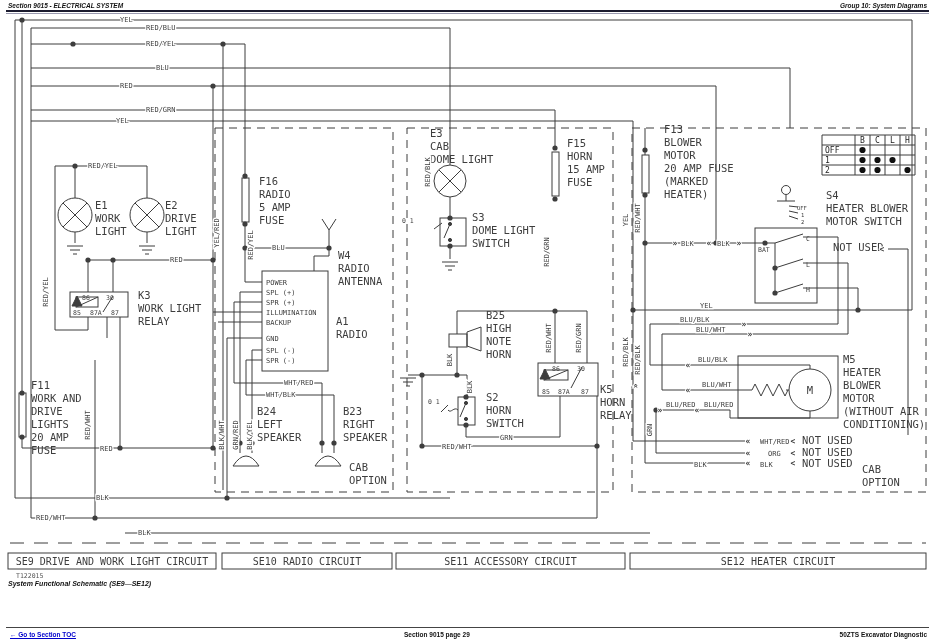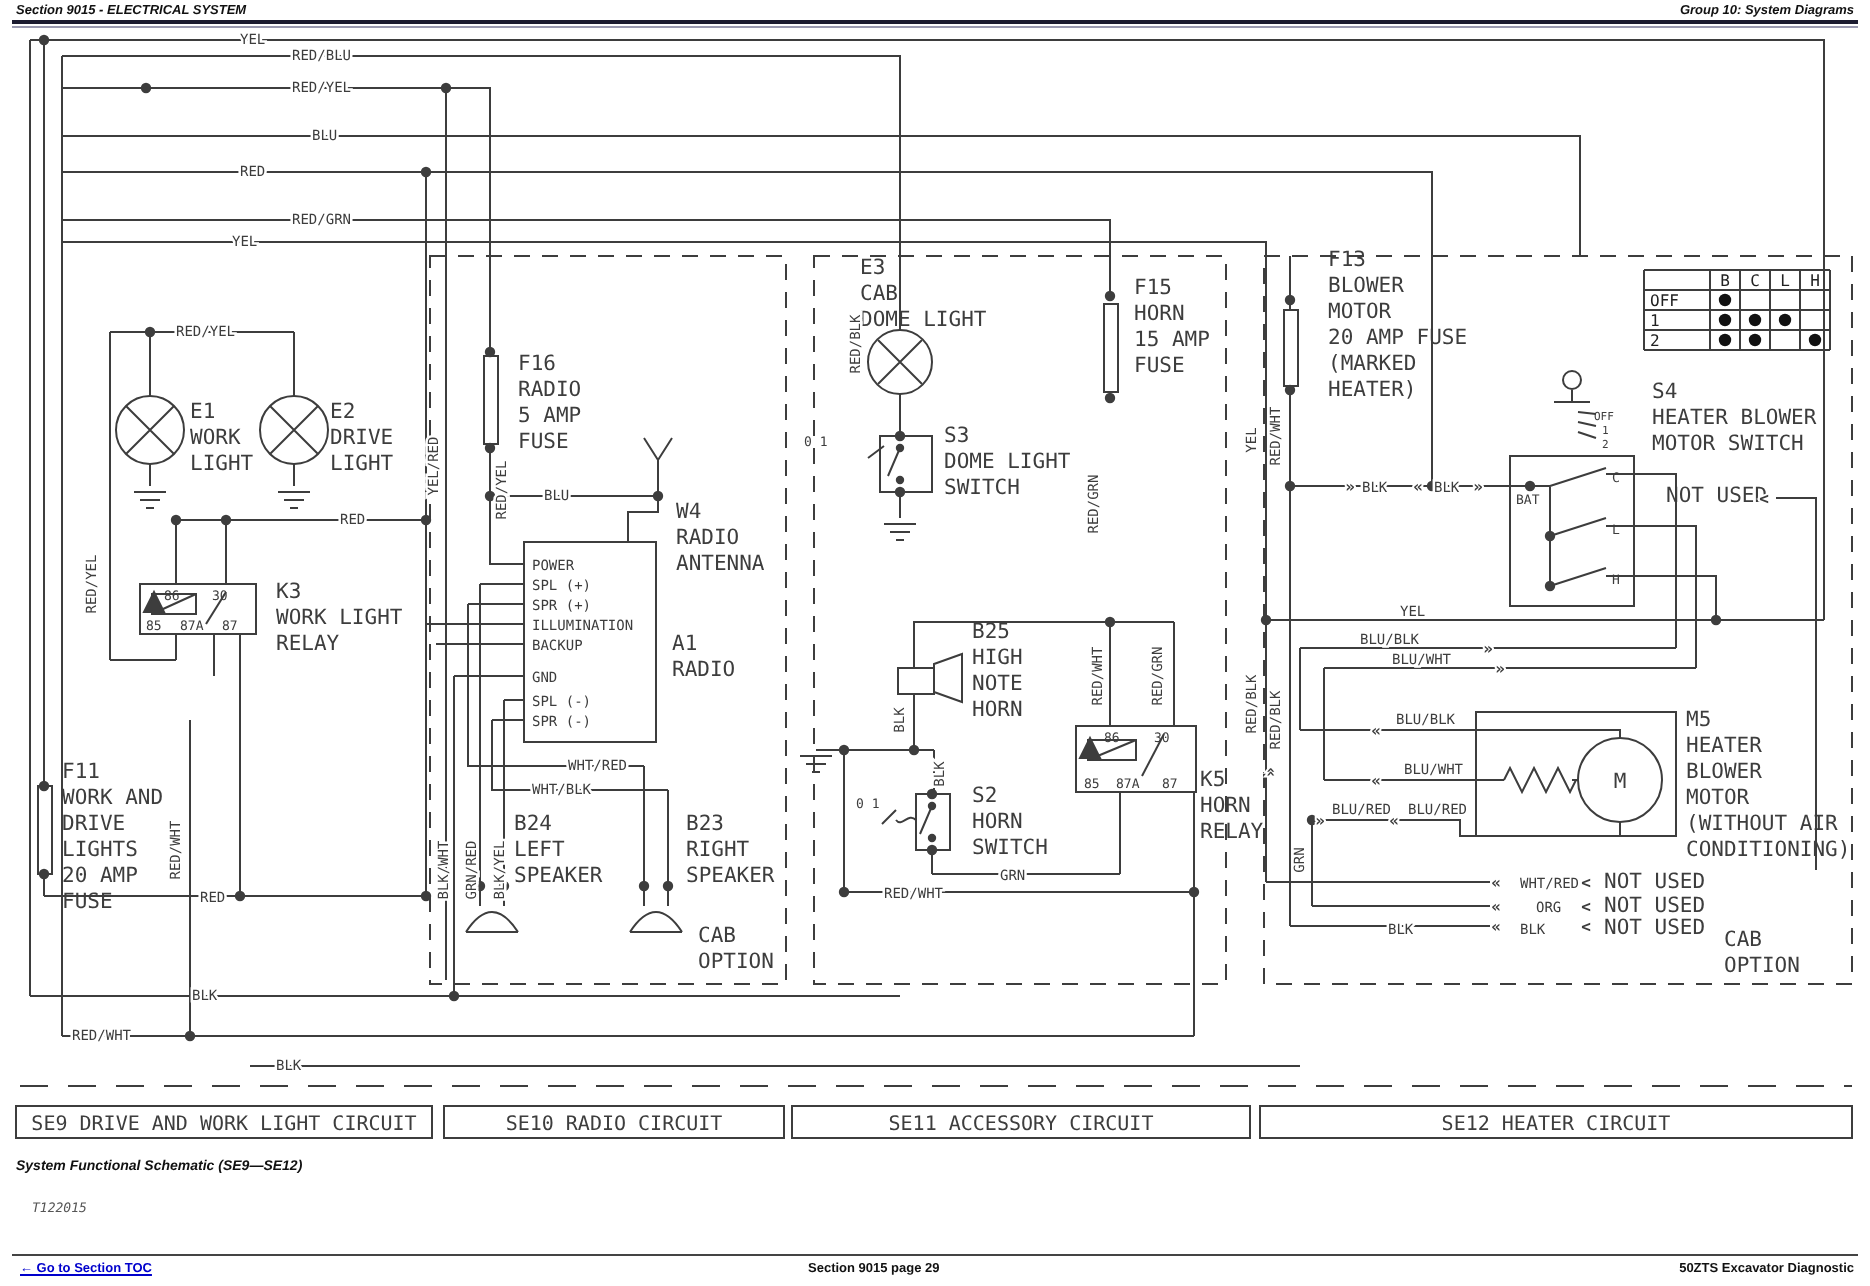--- a/index.html
+++ b/index.html
@@ -10,22 +10,22 @@
   .hdr .l{position:absolute;left:8px;top:2px;font-size:6.5px;font-weight:bold;font-style:italic;color:#111;}
   .hdr .r{position:absolute;right:8px;top:2px;font-size:6.5px;font-weight:bold;font-style:italic;color:#111;}
   .hdr .rule1{position:absolute;top:10px;left:6px;right:6px;height:2px;background:#1c1c30;}
   .hdr .rule2{position:absolute;top:13px;left:6px;right:6px;height:1px;background:#9a9ab0;}
   .ftr{position:absolute;left:0;bottom:0;width:935px;height:16px;}
   .ftr .rule{position:absolute;top:0;left:6px;right:6px;height:1px;background:#444;}
   .ftr .toc{position:absolute;left:10px;top:4px;font-size:6.5px;font-weight:bold;color:#0000cc;text-decoration:underline;}
   .ftr .c{position:absolute;left:404px;top:4px;font-size:6.5px;font-weight:bold;color:#111;}
   .ftr .r{position:absolute;right:8px;top:4px;font-size:6.5px;font-weight:bold;color:#111;}
   .caption{position:absolute;left:8px;top:580px;font-size:7px;font-weight:bold;font-style:italic;color:#111;}
-  .figid{position:absolute;left:16px;top:600px;font-size:6.5px;color:#555;
-         font-family:"DejaVu Sans Mono",monospace;font-style:italic;}
+  .figid{position:absolute;left:16px;top:572px;font-size:6.5px;color:#555;
+         font-family:"DejaVu Sans Mono",monospace;}
   
   svg{position:absolute;top:0;left:0;}
   .wire{stroke:#3d3d3d;stroke-width:1;fill:none;}
   .sym{stroke:#3d3d3d;stroke-width:1;fill:none;}
   .symf{stroke:#3d3d3d;stroke-width:1;fill:#3d3d3d;}
   .dashbox{stroke:#3d3d3d;stroke-width:1;fill:none;stroke-dasharray:8 6;}
   .dashline{stroke:#3d3d3d;stroke-width:1;fill:none;stroke-dasharray:14 10;}
   .clabel{font:10.5px "DejaVu Sans Mono",monospace;fill:#3d3d3d;}
   .wlabel{font:7px "DejaVu Sans Mono",monospace;fill:#3d3d3d;paint-order:stroke;stroke:#fff;stroke-width:2.5px;}
   .pinlabel{font:7px "DejaVu Sans Mono",monospace;fill:#3d3d3d;}

